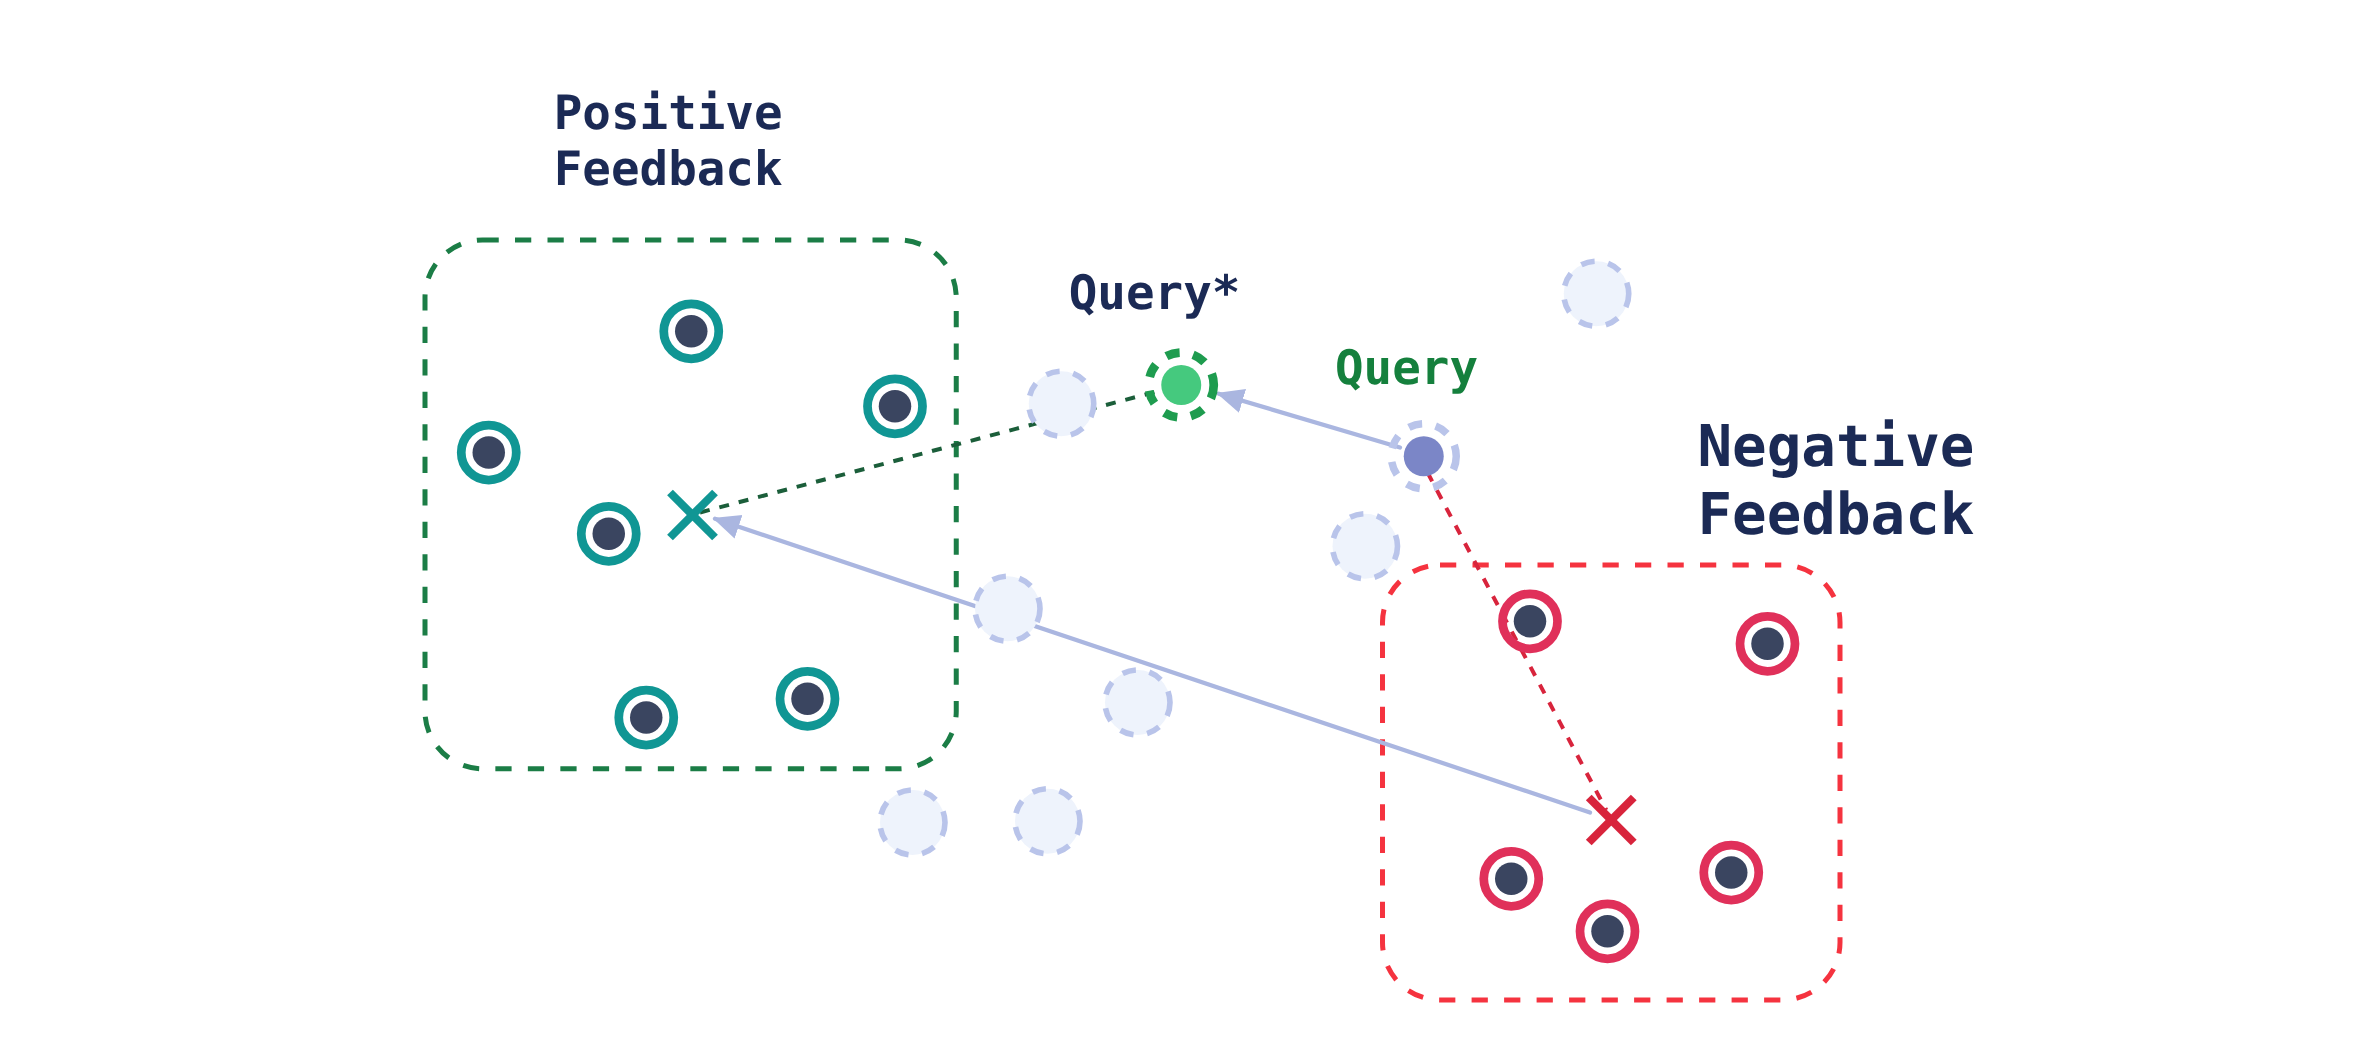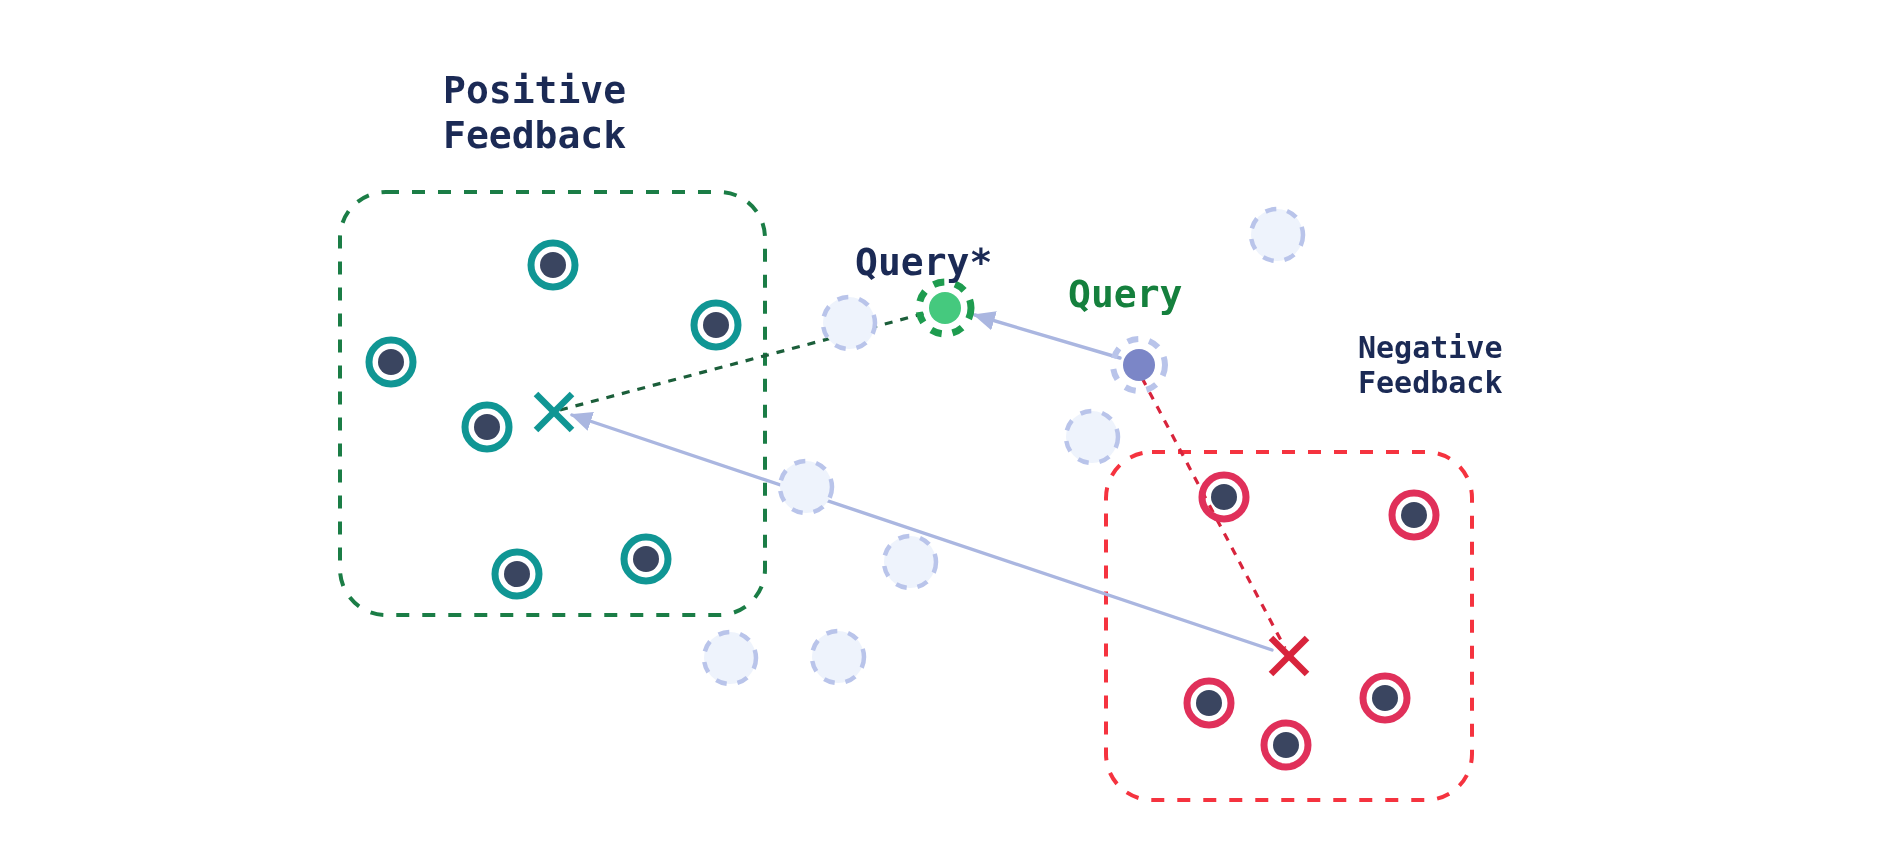--- a/index.html
+++ b/index.html
@@ -101,17 +101,17 @@
       </g>
     <g>
         <circle cx="945" cy="308" r="26" fill="none" stroke="#1e9c4f" stroke-width="7" stroke-dasharray="11 11"></circle>
         <circle cx="945" cy="308" r="16" fill="#45c97e"></circle>
         <circle cx="1139" cy="365" r="26" fill="none" stroke="#b9c4ea" stroke-width="6" stroke-dasharray="11 11"></circle>
         <circle cx="1139" cy="365" r="16" fill="#7b86c7"></circle>
       </g>
   </svg>
 
   <div class="lbl" id="lbl-pos" style="left: 443px; top: 68px; font-size: 38px; color: rgb(27, 42, 85);"><span>Positive</span><br><span>Feedback</span></div>
-  <div class="lbl" id="lbl-neg" style="left: 1358px; top: 330px; font-size: 30px; color: rgb(27, 42, 85);"><span>Negative</span><br><span>Feedback</span></div>
-  <div class="lbl" id="lbl-qstar" style="left: 855px; top: 212px; font-size: 38px; color: rgb(27, 42, 85); margin-top: 28px;">Query*</div>
+  <div class="lbl" id="lbl-neg" style="left: 1358px; top: 330px; font-size: 46px; color: rgb(27, 42, 85);"><span>Negative</span><br><span>Feedback</span></div>
+  <div class="lbl" id="lbl-qstar" style="left: 855px; top: 212px; font-size: 38px; color: rgb(27, 42, 85);">Query*</div>
   <div class="lbl" id="lbl-q" style="left: 1068px; top: 272px; font-size: 38px; color: #15803d;">Query</div>
 
 </div>
 
 </body></html>

